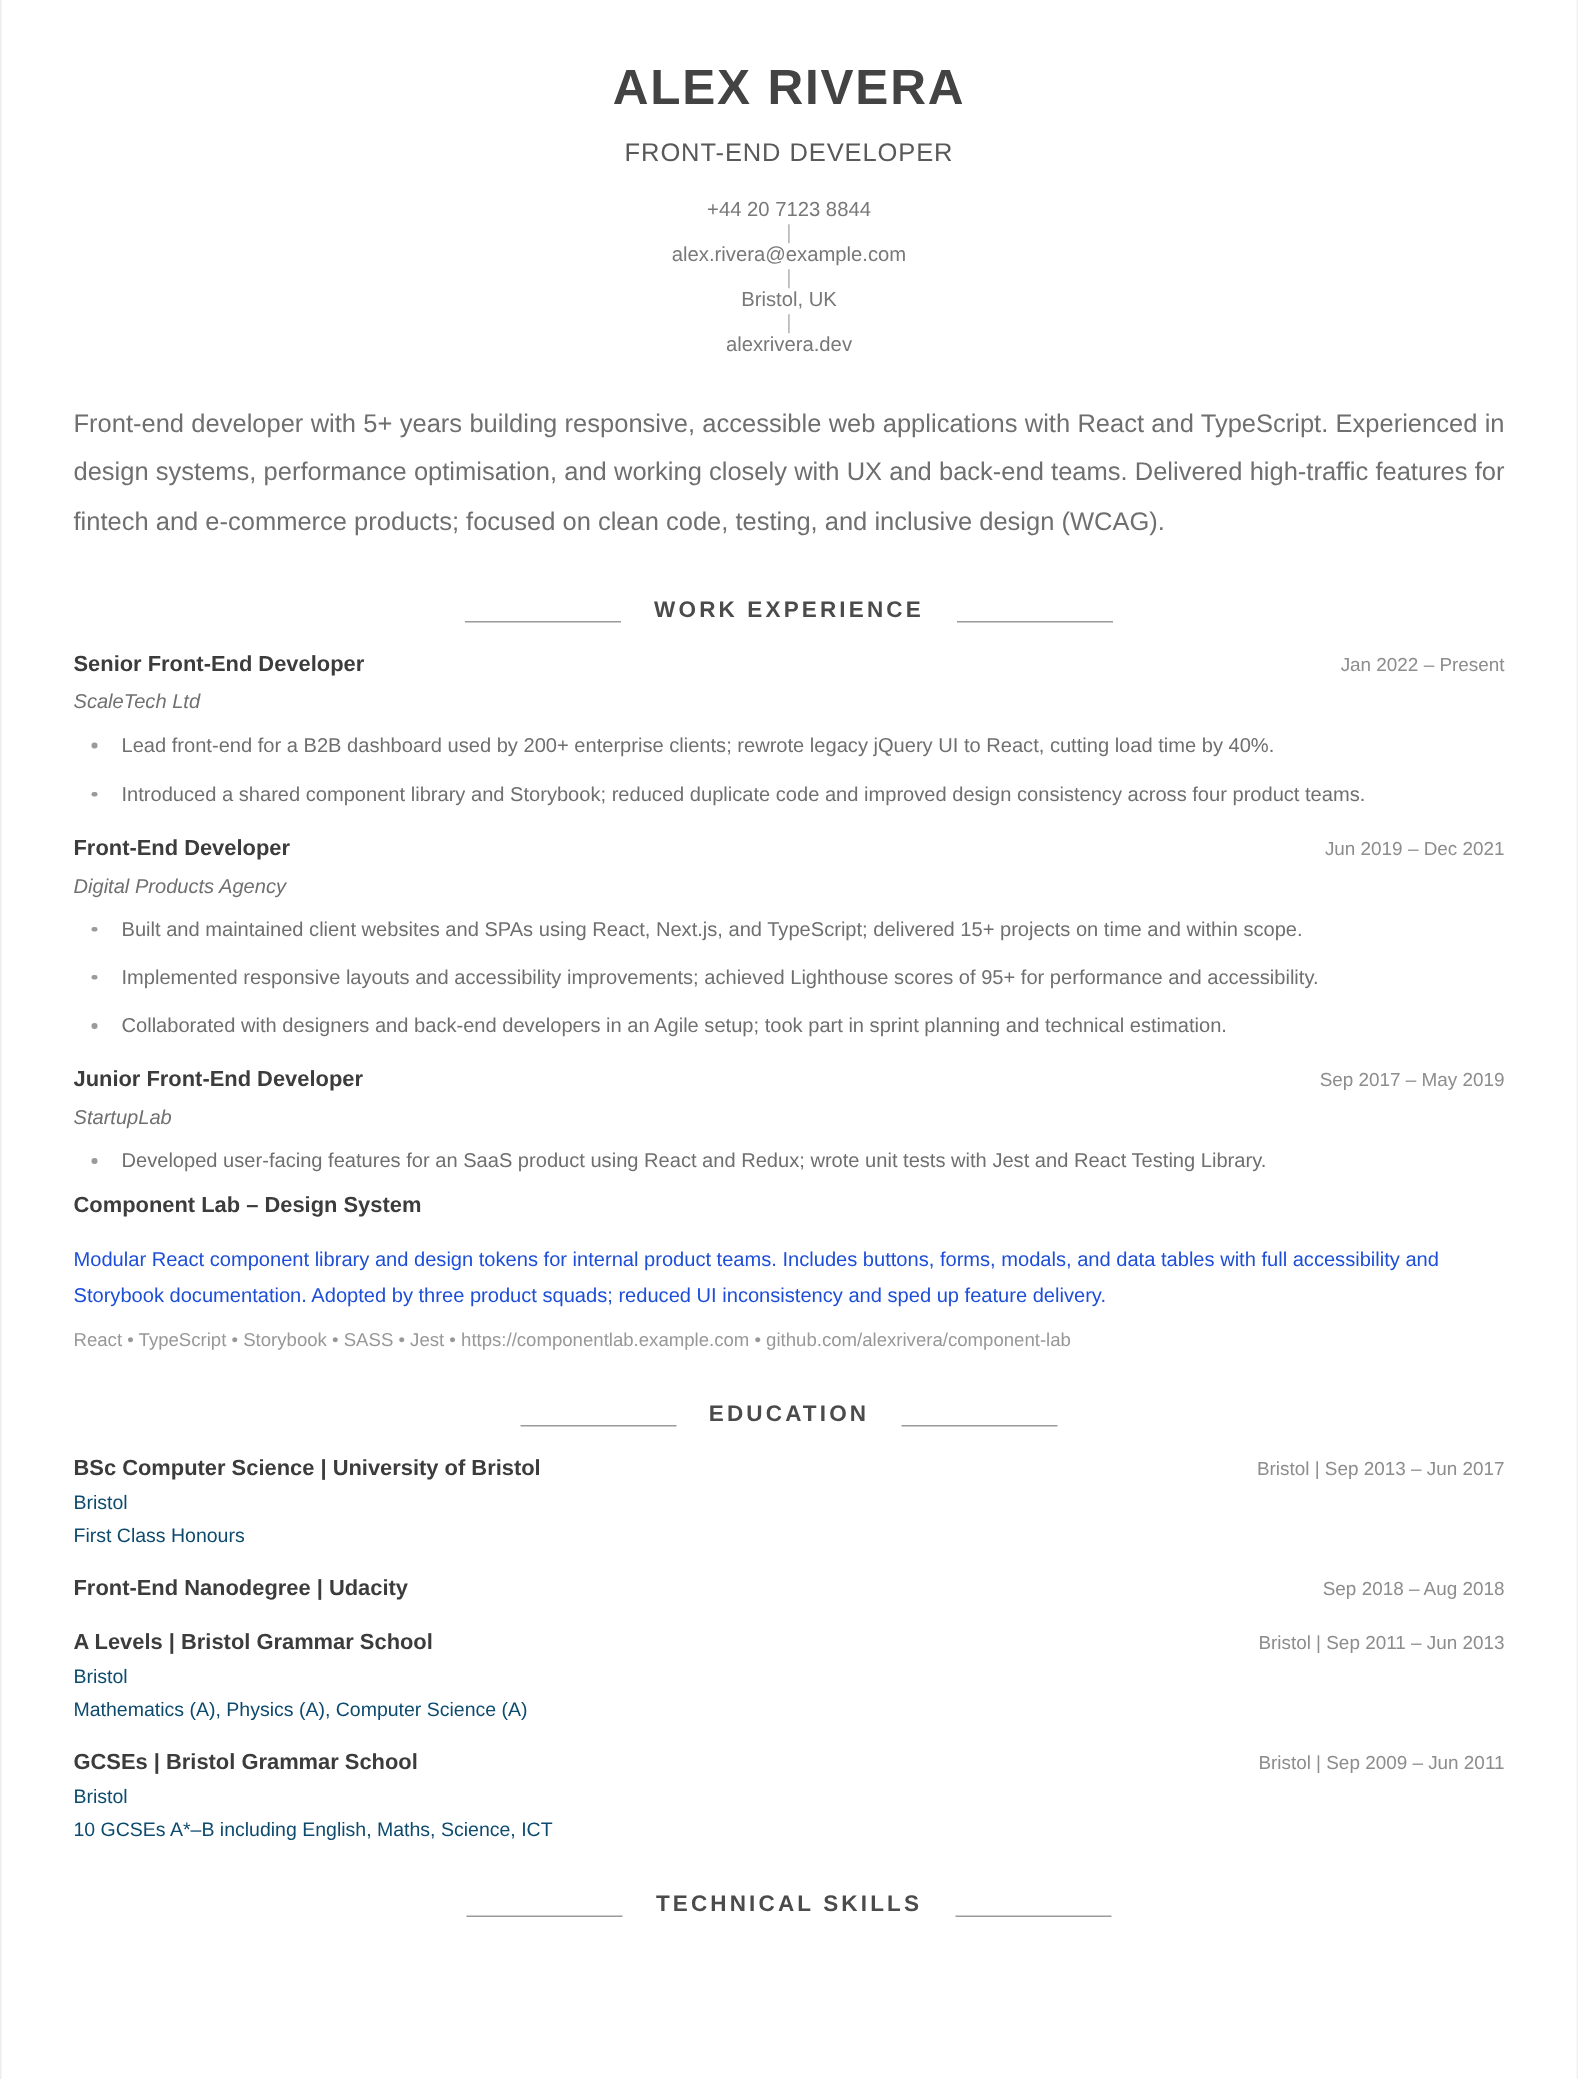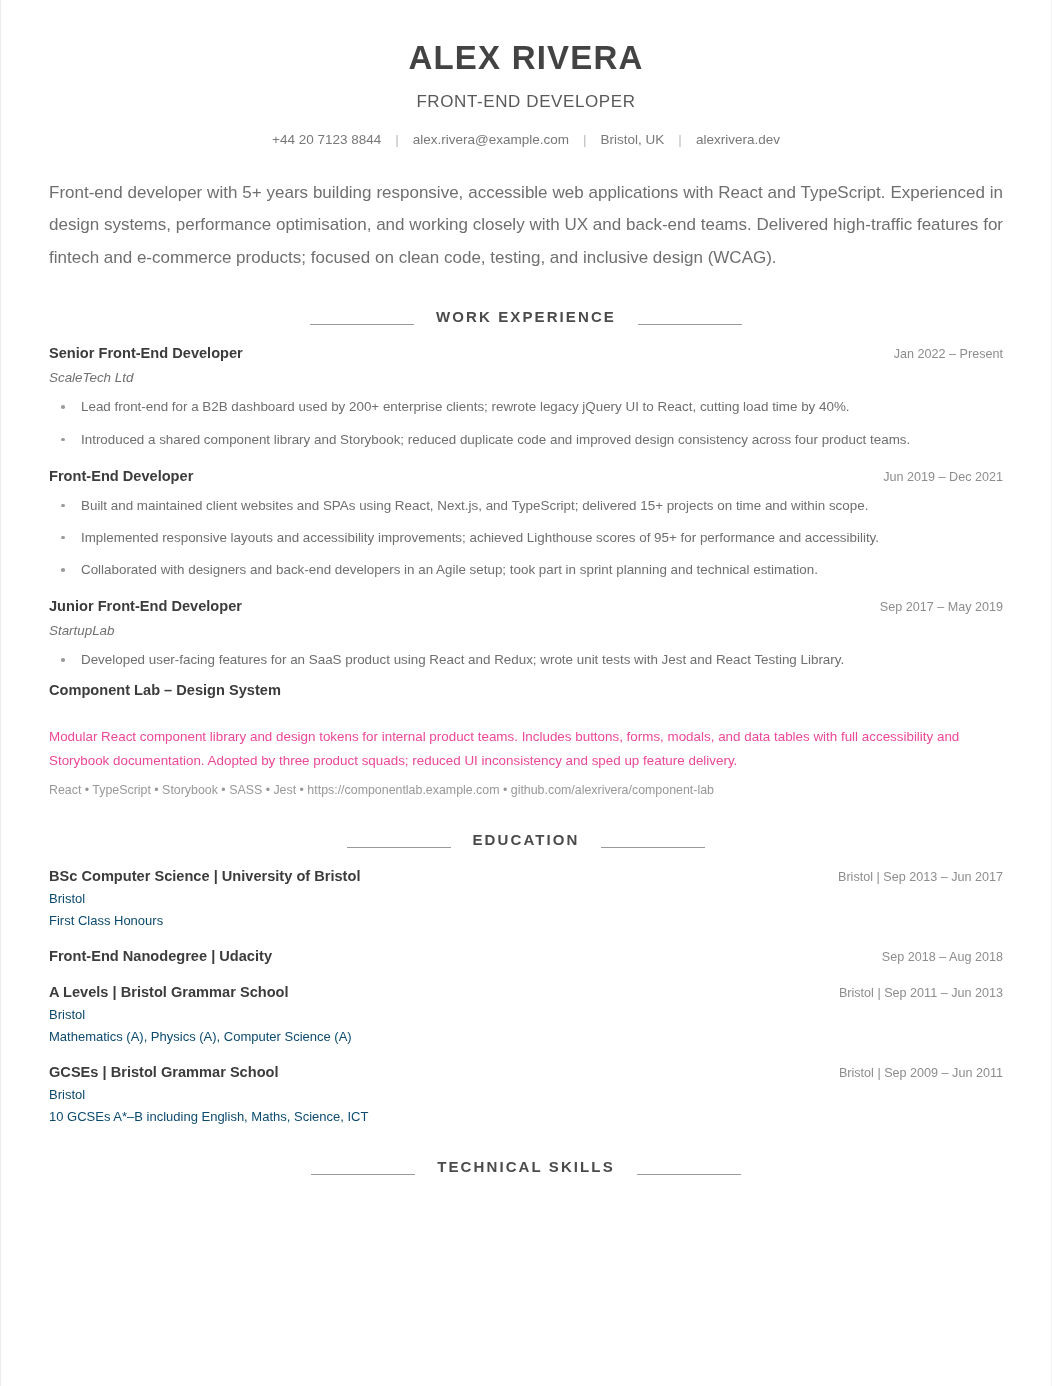--- a/index.html
+++ b/index.html
@@ -40,20 +40,21 @@
     margin-top: 14px;
   }
   .contact {
     margin-top: 20px;
     font-size: 13.5px;
     color: #787878;
     display: flex;
     justify-content: center;
     align-items: center;
     flex-wrap: wrap;
+    flex-direction: column;
   }
   .contact .citem { white-space: nowrap; }
   .contact .csep {
     color: #b9b9b9;
     padding: 0 14px;
   }
 
   
   .summary {
     margin-top: 30px;
@@ -135,24 +136,24 @@
   .exp-block { margin-bottom: 18px; }
   .exp-block:last-child { margin-bottom: 0; }
 
   
   .proj-title {
     font-size: 14.6px;
     font-weight: bold;
     color: #3c3c3c;
   }
   .proj-desc {
-    margin-top: 27px;
+    margin-top: 16px;
     font-size: 13.4px;
     line-height: 1.78;
-    color: #ec4899;
+    color: #1d4ed8;
   }
   .proj-tech {
     margin-top: 10px;
     font-size: 12.4px;
     color: #989898;
   }
 
   
   .edu-block { margin-bottom: 20px; }
   .edu-block:last-child { margin-bottom: 0; }
@@ -226,20 +227,21 @@
         <li>Lead front-end for a B2B dashboard used by 200+ enterprise clients; rewrote legacy jQuery UI to React, cutting load time by 40%.</li>
         <li>Introduced a shared component library and Storybook; reduced duplicate code and improved design consistency across four product teams.</li>
       </ul>
     </div>
 
     <div class="exp-block">
       <div class="entry-top">
         <span class="entry-title">Front-End Developer</span>
         <span class="entry-date">Jun 2019 – Dec 2021</span>
       </div>
+      <div class="entry-sub">Digital Products Agency</div>
       <ul class="bullets">
         <li>Built and maintained client websites and SPAs using React, Next.js, and TypeScript; delivered 15+ projects on time and within scope.</li>
         <li>Implemented responsive layouts and accessibility improvements; achieved Lighthouse scores of 95+ for performance and accessibility.</li>
         <li>Collaborated with designers and back-end developers in an Agile setup; took part in sprint planning and technical estimation.</li>
       </ul>
     </div>
 
     <div class="exp-block">
       <div class="entry-top">
         <span class="entry-title">Junior Front-End Developer</span>

